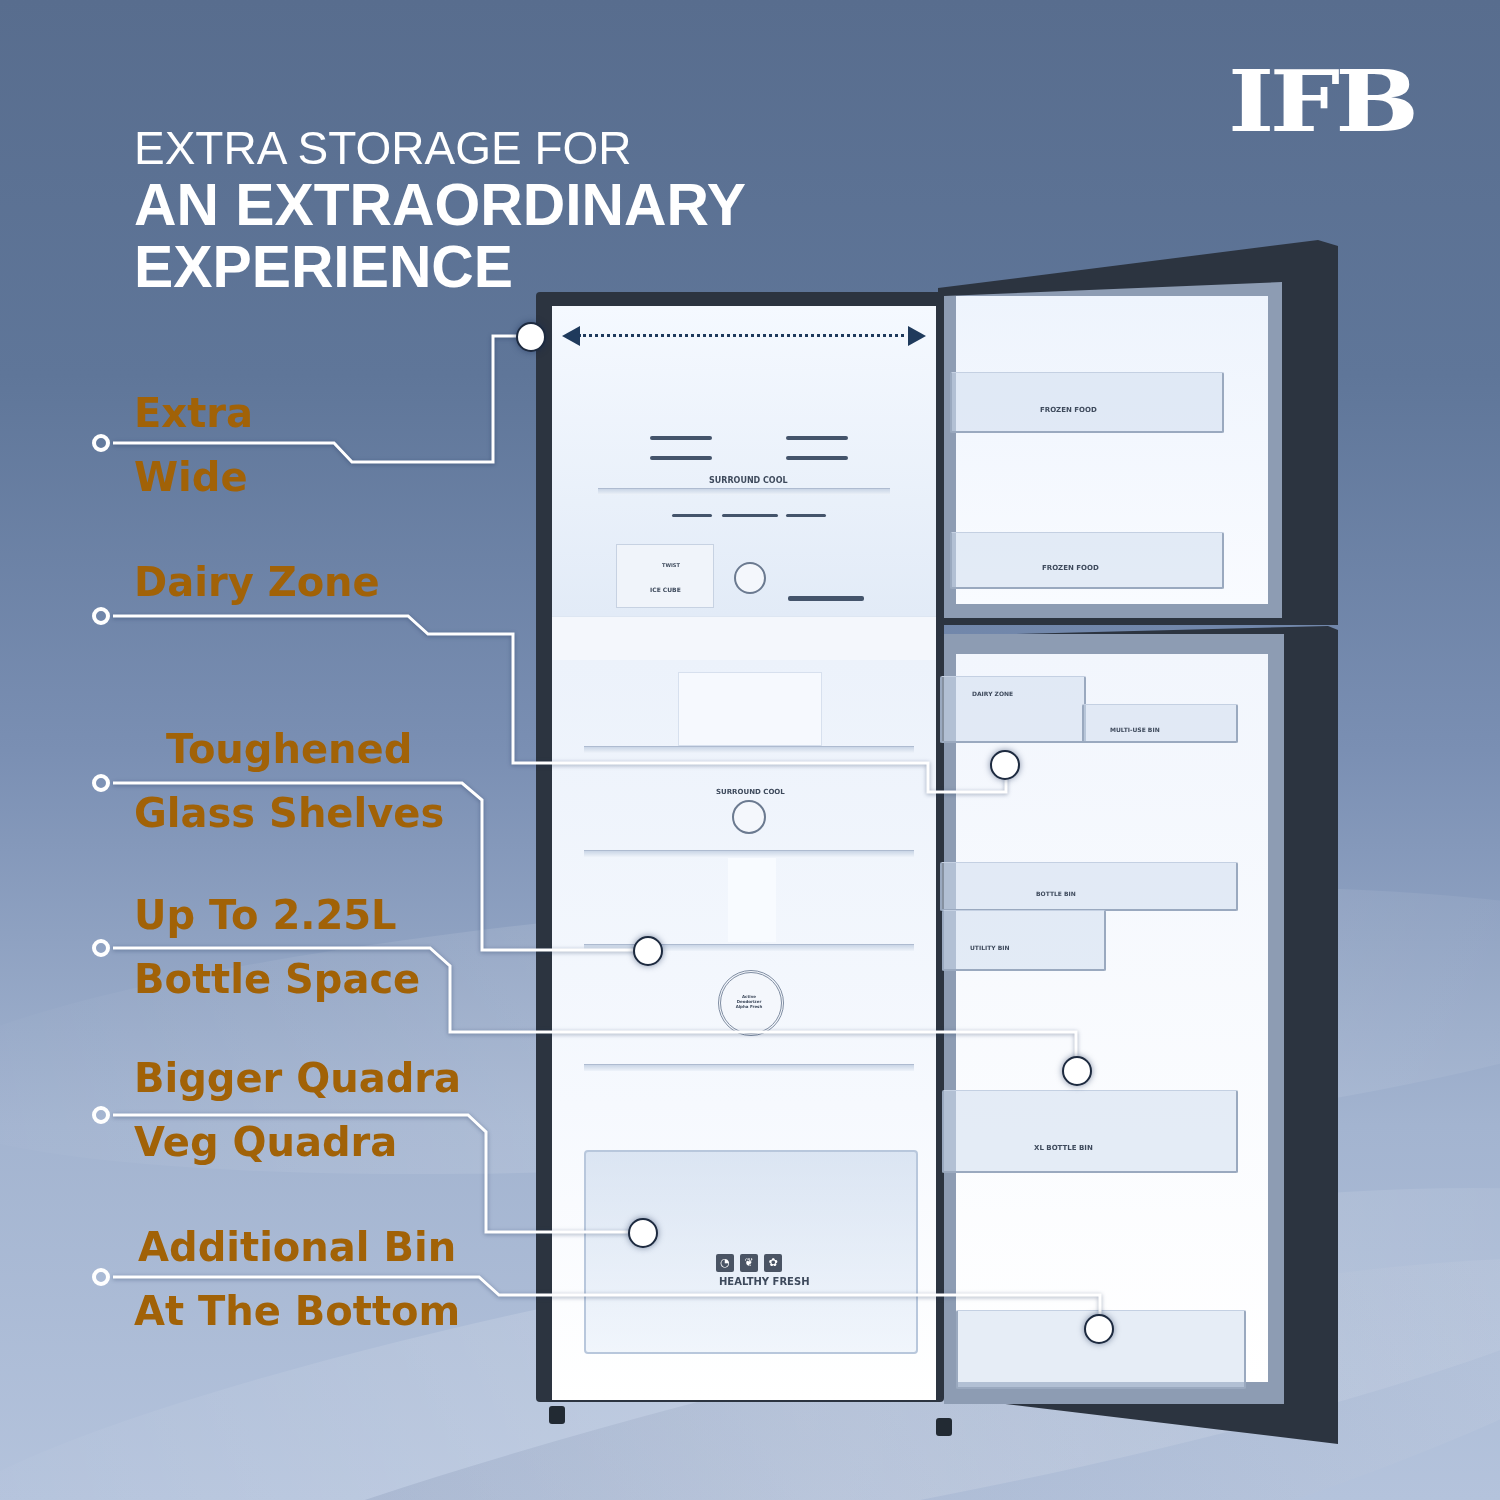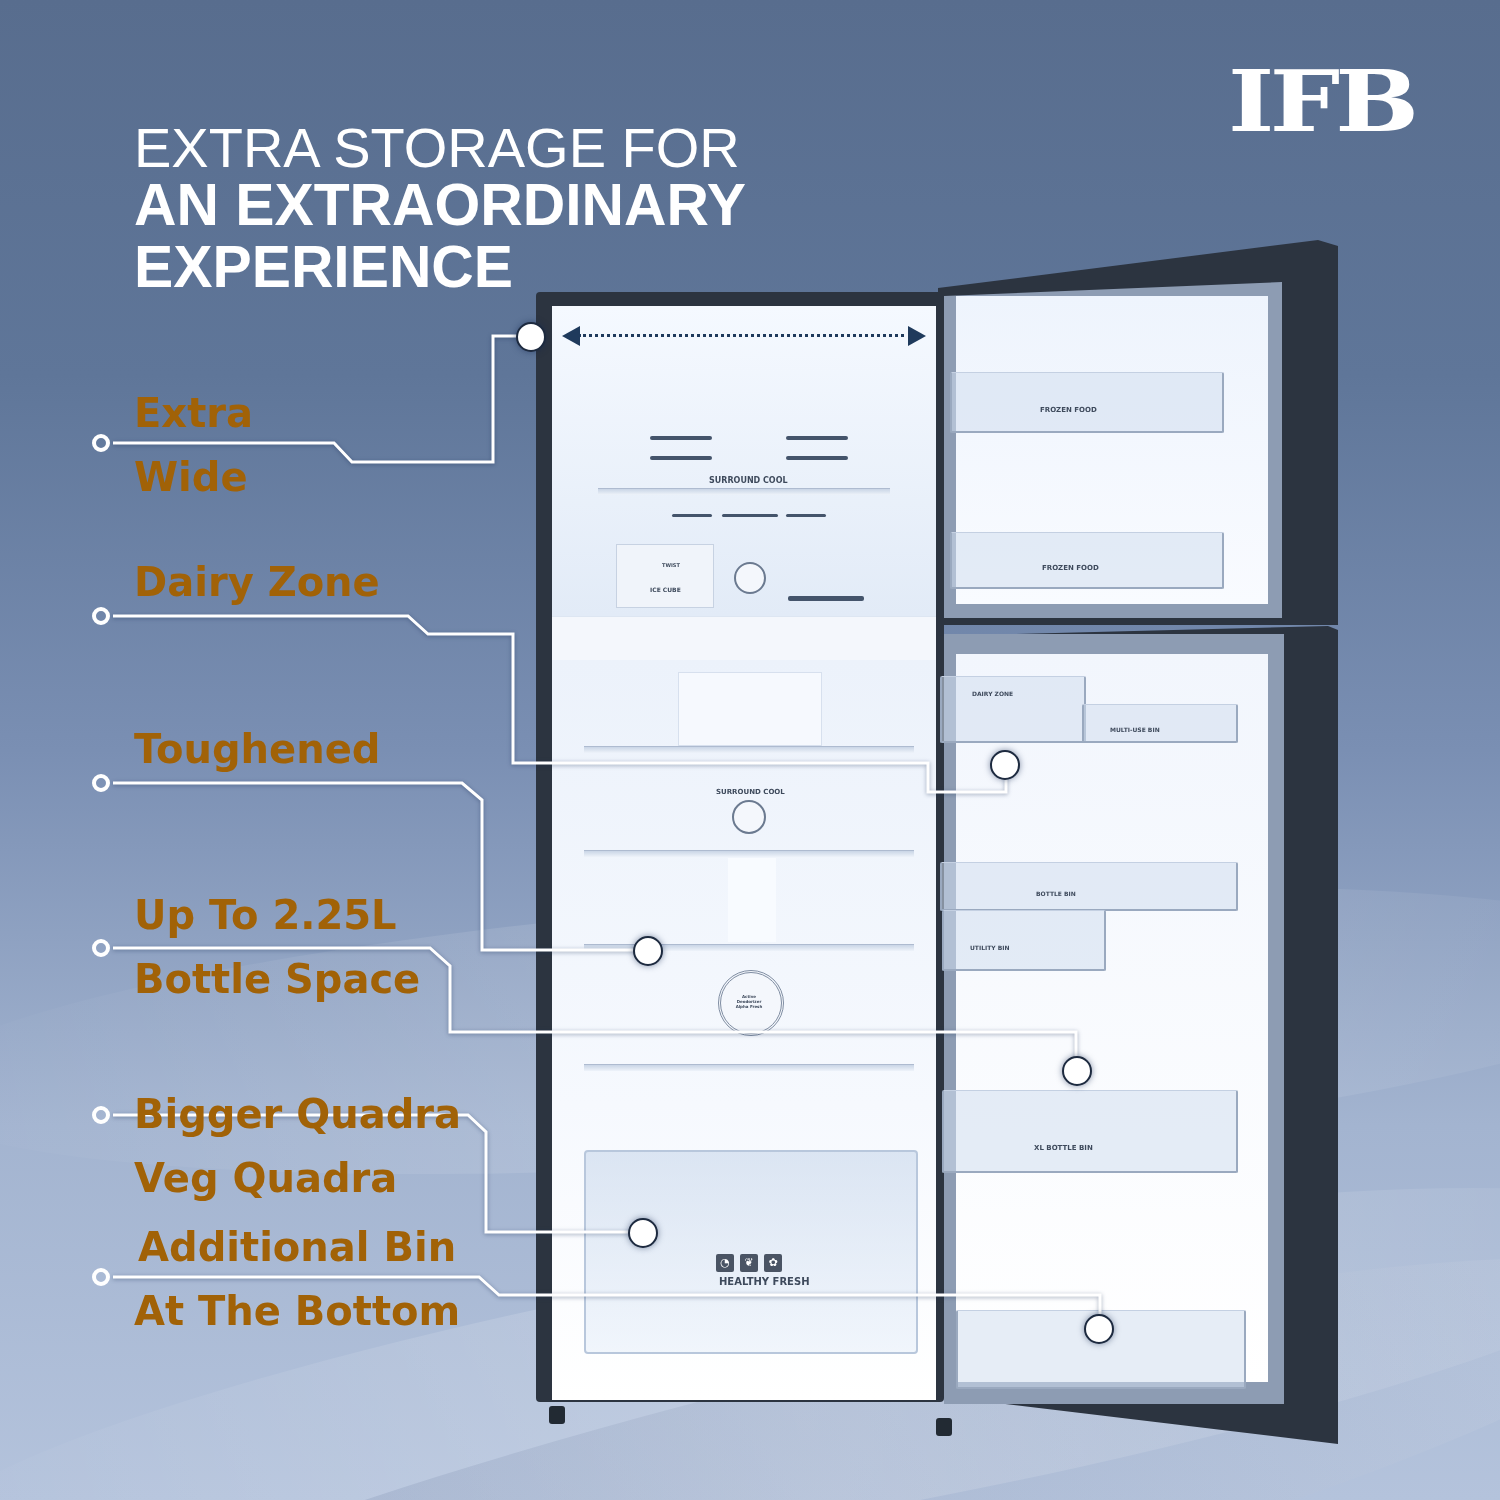--- a/index.html
+++ b/index.html
@@ -10,21 +10,21 @@
   .swoosh { position:absolute; left:-100px; width:1800px; height:260px; border-radius:50%;
     background: linear-gradient(90deg, rgba(255,255,255,0.0), rgba(255,255,255,0.25), rgba(255,255,255,0.05)); }
   .swoosh.s1 { top:900px; transform:rotate(-4deg); opacity:.6; }
   .swoosh.s2 { top:1260px; transform:rotate(-10deg); opacity:.8; }
   .swoosh.s3 { top:1380px; transform:rotate(-14deg); background:linear-gradient(90deg,rgba(90,110,150,0.25),rgba(255,255,255,0.1)); }
 
   .logo { position:absolute; left:1228px; top:60px; font-family:"DejaVu Serif", serif; font-weight:bold;
     font-size:84px; color:#fff; letter-spacing:-4px; transform:scaleX(1.18); transform-origin:left top; line-height:1; }
 
   .headline { position:absolute; left:134px; top:122px; color:#fff; }
-  .headline .l1 { font-family:"Liberation Sans", sans-serif; font-weight:300; font-size:56px; letter-spacing:0; line-height:52px; }
+  .headline .l1 { font-family:"Liberation Sans", sans-serif; font-weight:300; font-size:46px; letter-spacing:0; line-height:52px; }
   .headline .l2, .headline .l3 { font-family:"Liberation Sans", sans-serif; font-weight:bold; font-size:60px; line-height:62px; transform:scaleX(0.98); transform-origin:left; }
 
   .feature { position:absolute; left:134px; color:#a16207; font-family:"DejaVu Sans", sans-serif; font-weight:bold; font-size:40px; line-height:64px; letter-spacing:0px; }
   .feature div { white-space:nowrap; }
 
   svg.lines { position:absolute; left:0; top:0; }
 
   
   .cabinet { position:absolute; left:536px; top:292px; width:408px; height:1110px; background:#2c3440; border-radius:4px; }
   .freezer-in { position:absolute; left:552px; top:306px; width:384px; height:310px;
@@ -172,25 +172,26 @@
 
 <div class="feature" style="top:381px;">
   <div>Extra</div>
   <div>Wide</div>
 </div>
 <div class="feature" style="top:550px;">
   <div>Dairy Zone</div>
 </div>
 <div class="feature" style="top:717px;text-align:center;">
   <div>Toughened</div>
+  <div>Glass Shelves</div>
 </div>
 <div class="feature" style="top:883px;">
   <div>Up To 2.25L</div>
   <div>Bottle Space</div>
 </div>
-<div class="feature" style="top:1082px;">
+<div class="feature" style="top:1046px;">
   <div>Bigger Quadra</div>
   <div>Veg Quadra</div>
 </div>
 <div class="feature" style="top:1215px;text-align:center;">
   <div>Additional Bin</div>
   <div>At The Bottom</div>
 </div>
 
 </body></html>

